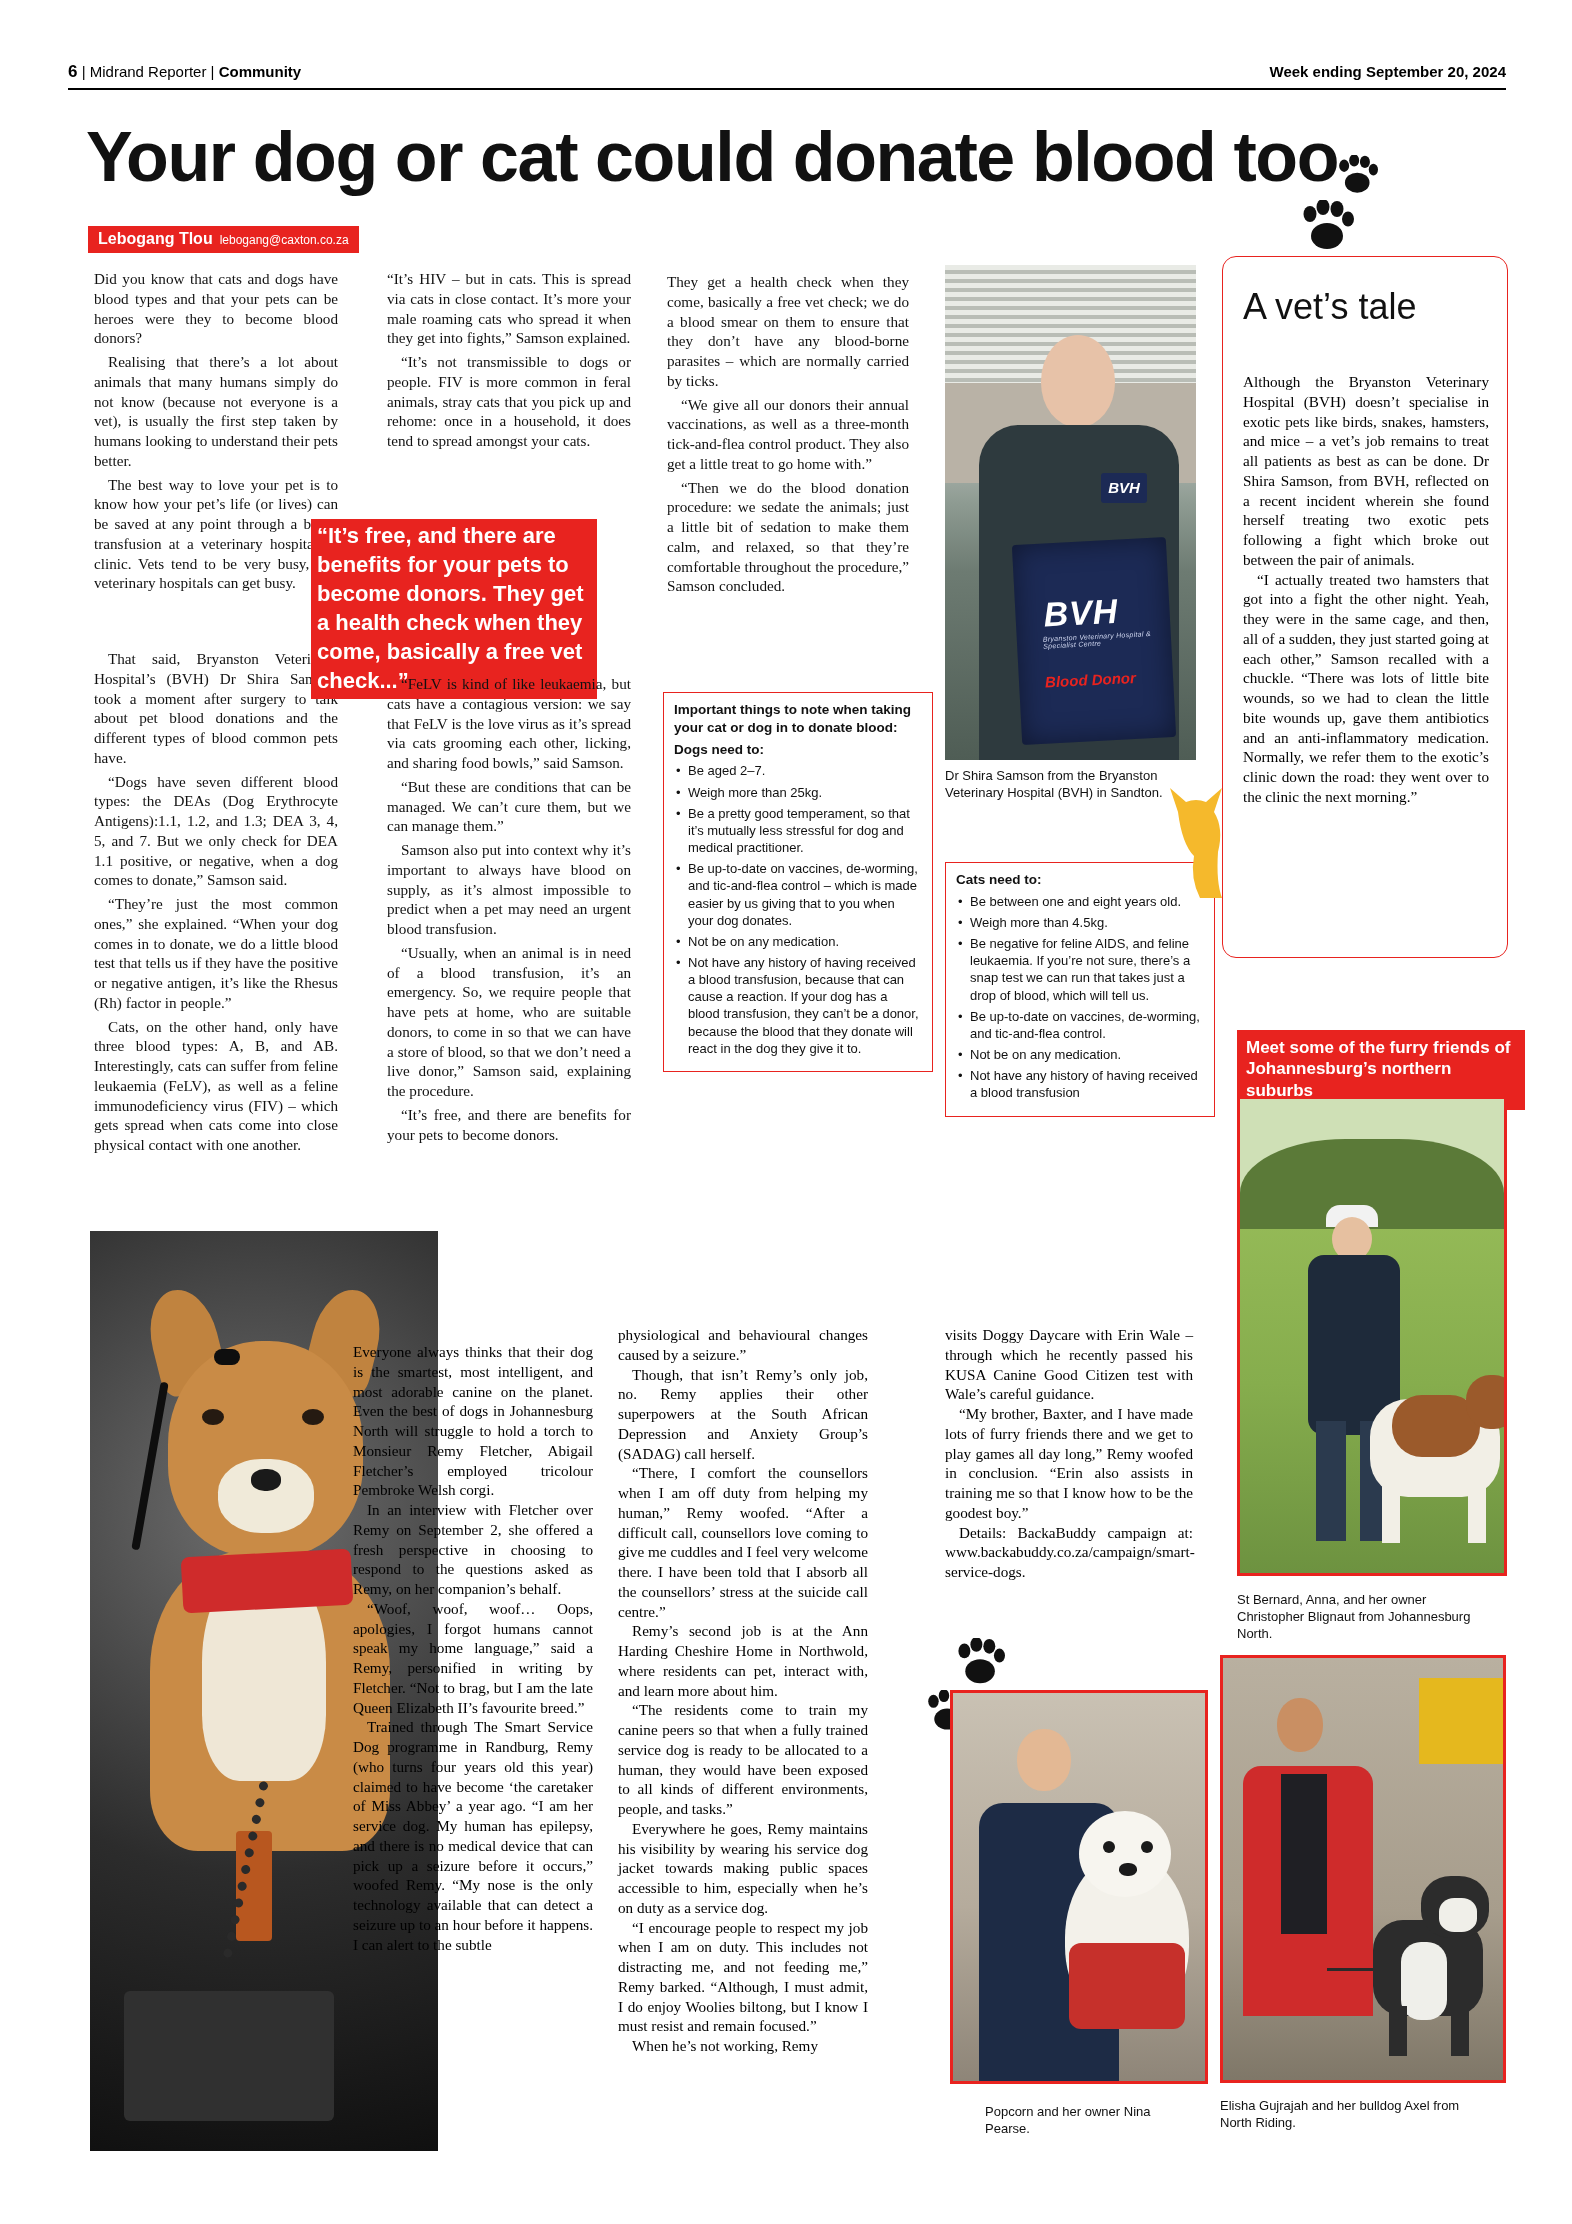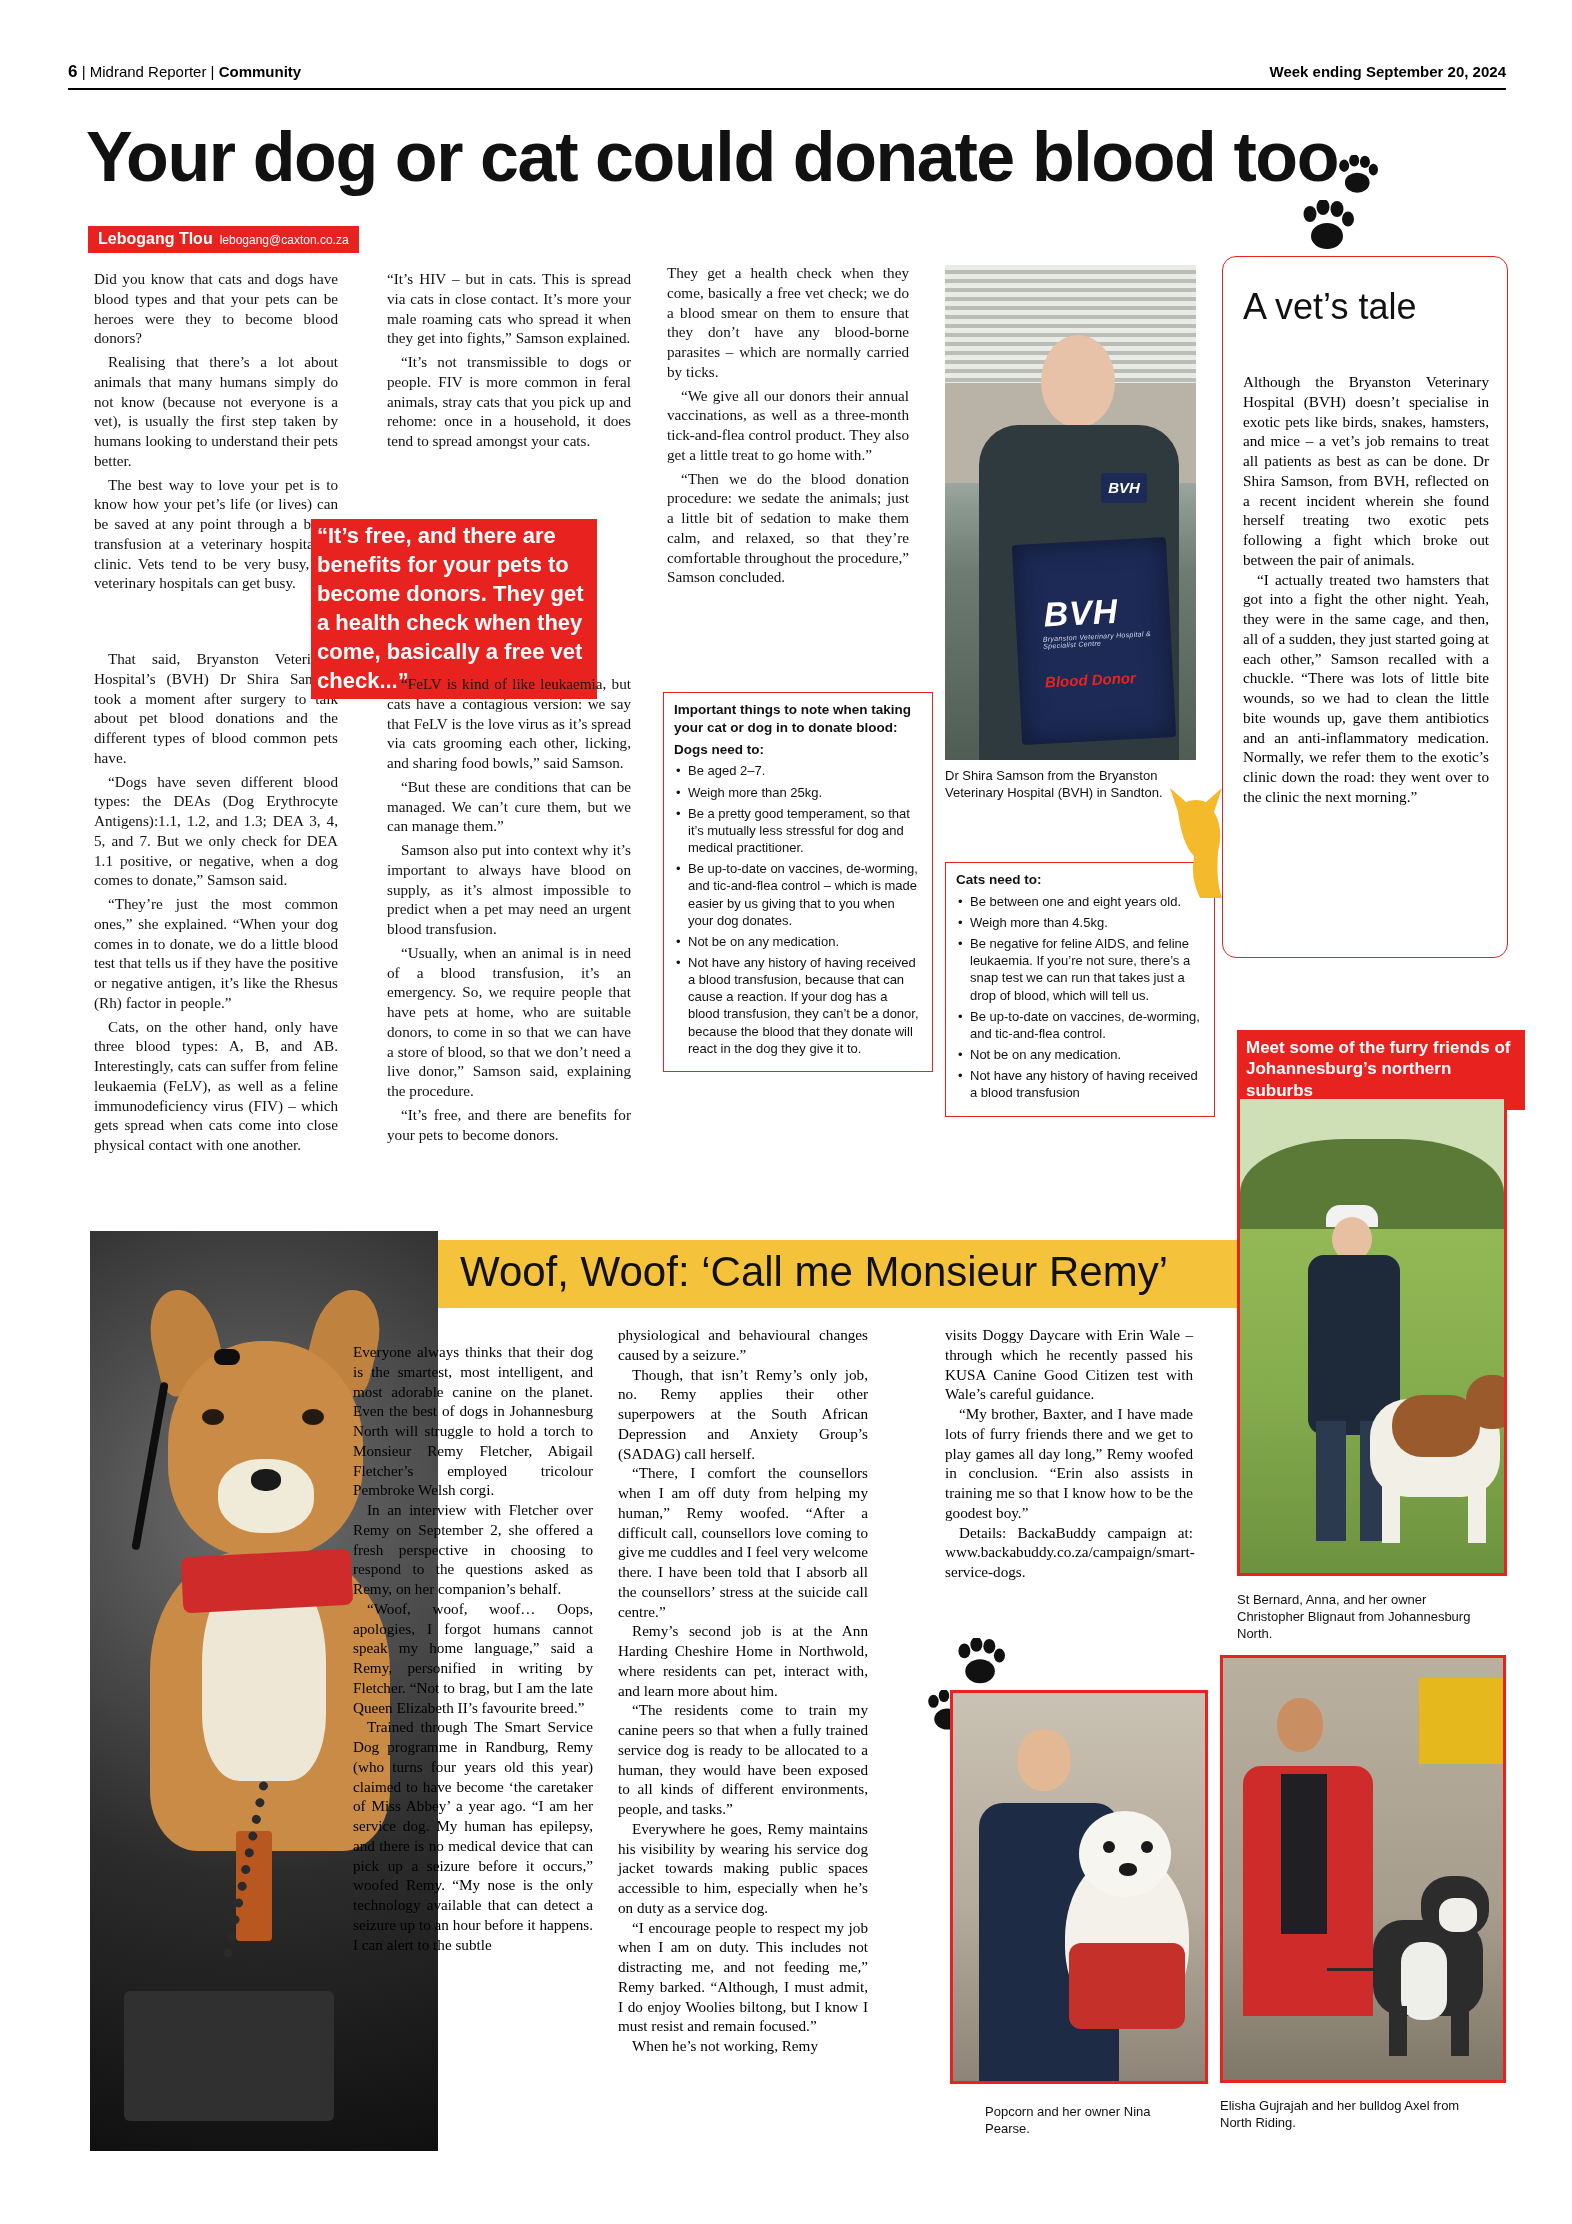--- a/index.html
+++ b/index.html
@@ -81,21 +81,21 @@
     line-height: 1.30;
     text-align: justify;
     color: #111;
   }
   .col p { margin: 4px; text-indent: 14px; }
   .col p.noind { text-indent: 0; }
 
   
   .c1 { left: 90px;  top: 265px; width: 252px; }
   .c2 { left: 383px; top: 265px; width: 252px; }
-  .c3 { left: 663px; top: 259px; width: 250px; }
+  .c3 { left: 663px; top: 268px; width: 250px; }
 
   .c1b { left: 90px;  top: 645px; width: 252px; }
   .c2b { left: 383px; top: 670px; width: 252px; }
 
   
   .pullquote {
     position: absolute;
     left: 311px; top: 519px;
     width: 274px;
     background: #e8231f;
@@ -534,23 +534,20 @@
 
   <div class="vet-panel"></div>
   <div class="vet-title">A vet’s tale</div>
   <div class="vet-body">
     <p class="noind">Although the Bryanston Veterinary Hospital (BVH) doesn’t specialise in exotic pets like birds, snakes, hamsters, and mice – a vet’s job remains to treat all patients as best as can be done. Dr Shira Samson, from BVH, reflected on a recent incident wherein she found herself treating two exotic pets following a fight which broke out between the pair of animals.</p>
     <p>“I actually treated two hamsters that got into a fight the other night. Yeah, they were in the same cage, and then, all of a sudden, they just started going at each other,” Samson recalled with a chuckle. “There was lots of little bite wounds, so we had to clean the little bite wounds up, gave them antibiotics and an anti-inflammatory medication. Normally, we refer them to the exotic’s clinic down the road: they went over to the clinic the next morning.”</p>
   </div>
 
   <div class="furry-banner">Meet some of the furry friends of Johannesburg’s northern suburbs</div>
 
-  <div class="woof-banner">
-    <span>Woof, Woof: ‘Call me Monsieur Remy’</span>
-  </div>
 
   <div class="photo" id="photo-corgi">
     <div class="bg"></div>
     <div class="ear-l"></div>
     <div class="ear-r"></div>
     <div class="head"></div>
     <div class="eye-l"></div>
     <div class="eye-r"></div>
     <div class="snout"></div>
     <div class="nose"></div>

